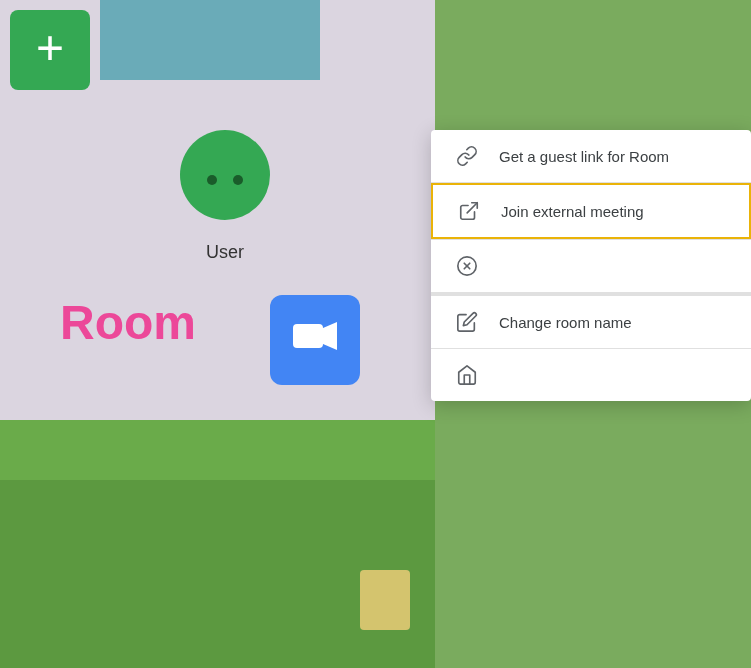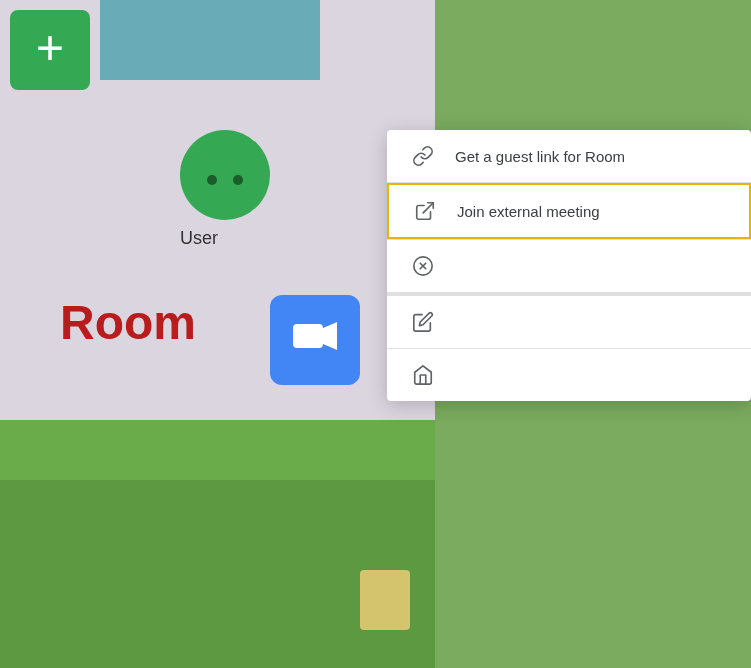--- a/index.html
+++ b/index.html
@@ -68,22 +68,22 @@
     }
 
     
     .user-avatar {
       position: absolute;
       top: 130px;
       left: 180px;
       z-index: 5;
       display: flex;
       flex-direction: column;
-      align-items: flex-start;
-      gap: 8px;
+      align-items: center;
+      gap: 22px;
     }
 
     .avatar-circle {
       width: 90px;
       height: 90px;
       background-color: #34a853;
       border-radius: 50%;
       display: flex;
       align-items: center;
       justify-content: center;
@@ -109,21 +109,21 @@
       font-weight: 400;
     }
 
     
     .room-label {
       position: absolute;
       top: 295px;
       left: 60px;
       font-size: 48px;
       font-weight: 700;
-      color: #b91c1c;
+      color: #ec4899;
       z-index: 5;
     }
 
     
     .zoom-button {
       position: absolute;
       top: 295px;
       left: 270px;
       width: 90px;
       height: 90px;
@@ -172,21 +172,21 @@
       background-color: #d4c46e;
       border-radius: 4px;
       z-index: 3;
     }
 
     
     .context-menu {
       position: absolute;
       top: 130px;
       right: 0;
-      width: 364px;
+      width: 320px;
       background: white;
       border-radius: 4px;
       box-shadow: 0 4px 20px rgba(0,0,0,0.2);
       z-index: 100;
       overflow: hidden;
     }
 
     .menu-item {
       display: flex;
       align-items: center;
@@ -318,20 +318,21 @@
 
   <div class="menu-divider"></div>
 
   <div class="menu-item">
     <span class="menu-icon">
       <svg viewBox="0 0 24 24" stroke-linecap="round" stroke-linejoin="round">
         <path d="M11 4H4a2 2 0 0 0-2 2v14a2 2 0 0 0 2 2h14a2 2 0 0 0 2-2v-7"></path>
         <path d="M18.5 2.5a2.121 2.121 0 0 1 3 3L12 15l-4 1 1-4 9.5-9.5z"></path>
       </svg>
     </span>
+    <span class="menu-text">Change room name</span>
   </div>
 
   <div class="menu-divider"></div>
 
   <div class="menu-item">
     <span class="menu-icon">
       <svg viewBox="0 0 24 24" stroke-linecap="round" stroke-linejoin="round">
         <path d="M3 9l9-7 9 7v11a2 2 0 0 1-2 2H5a2 2 0 0 1-2-2z"></path>
         <polyline points="9 22 9 12 15 12 15 22"></polyline>
       </svg>

